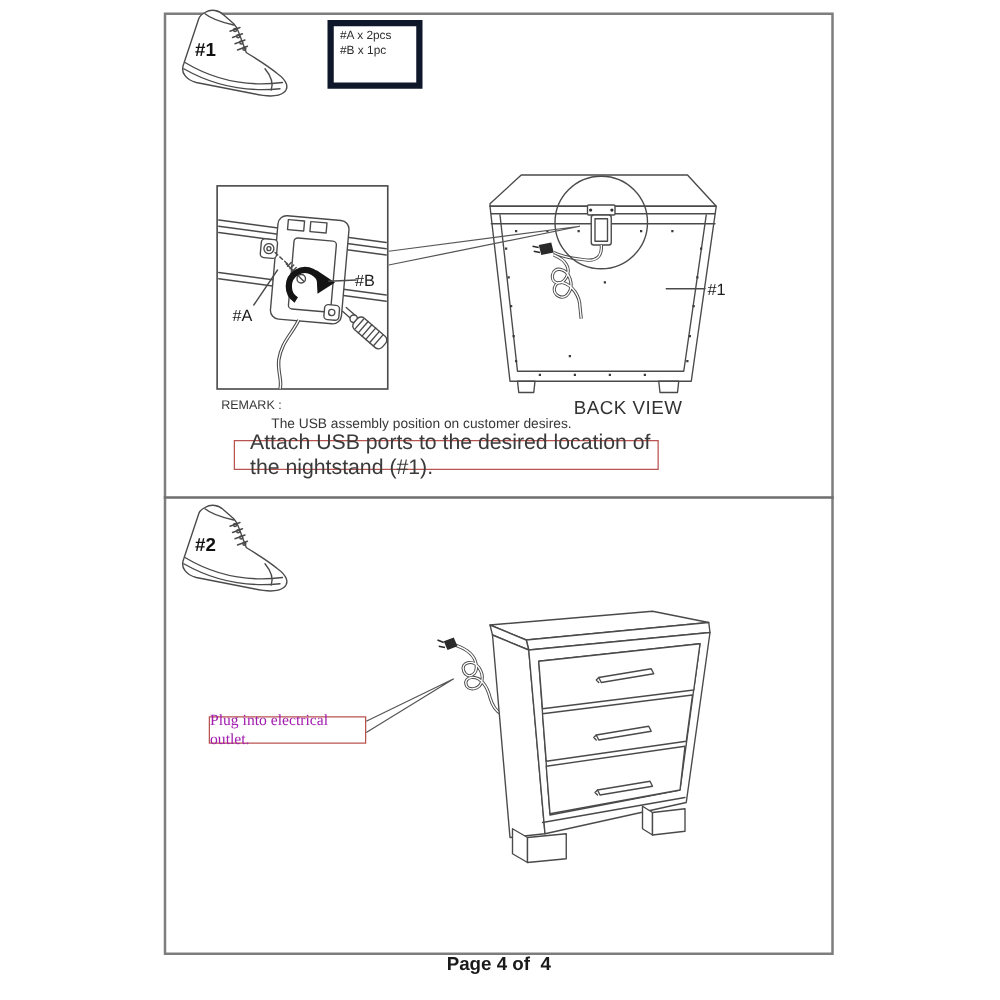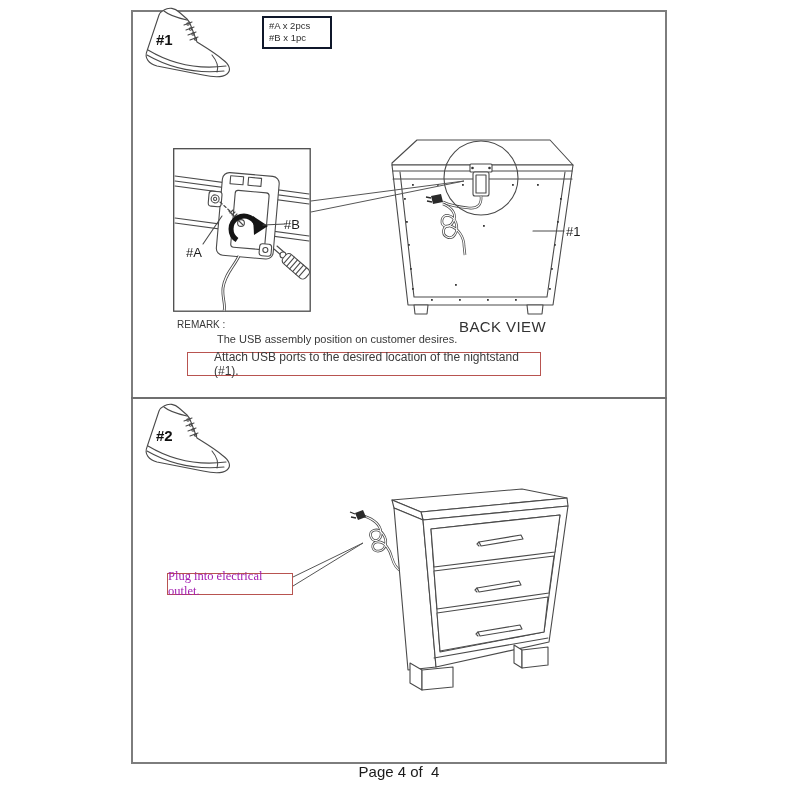--- a/index.html
+++ b/index.html
@@ -10,40 +10,40 @@
   .abs{position:absolute;}
   svg{display:block;overflow:visible;}
   .ink{stroke:var(--ink,#4a4a4a);fill:none;stroke-width:1.1;stroke-linejoin:round;stroke-linecap:round;}
   .inkfill{stroke:var(--ink,#4a4a4a);fill:#ffffff;stroke-width:1.1;stroke-linejoin:round;}
   .page-frame{
     left:131px;top:10px;width:532px;height:750px;
     border:2px solid #7d7d7d;background:#ffffff;
   }
   .divider{left:131px;top:397px;width:536px;height:2px;background:#6f6f6f;}
   .parts-box{
-    left:262px;top:16px;width:57px;padding:2px 4px 3px 5px;
-    border:2px solid #0f172a;font-size:9.5px;line-height:12px;color:#2e2e2e;
+    left:262px;top:16px;width:57px;padding:2px 4px 19px 5px;
+    border:5px solid #0f172a;font-size:9.5px;line-height:12px;color:#2e2e2e;
   }
   .svg-label{font-family:"Liberation Sans",sans-serif;font-size:13px;fill:#1c1c1c;}
   .shoe-num{font-family:"Liberation Sans",sans-serif;font-size:15px;font-weight:bold;fill:#111;}
   .remark-title{left:177px;top:319px;font-size:10px;color:#383838;text-align:right;}
   .remark-body{left:177px;top:333px;font-size:11px;color:#383838;margin-left:40px;}
   .back-view-caption{left:459px;top:318px;font-size:15px;letter-spacing:.4px;color:#333;text-align:right;}
   .callout{
     border:1.6px solid var(--callout,#b85450);
     color:#3a3a3a;background:#fff;display:flex;align-items:center;
   }
-  .callout1{left:187px;top:352px;width:326px;height:22px;font-size:12px;padding-left:26px;}
+  .callout1{left:187px;top:352px;width:326px;height:22px;font-size:17px;padding-left:12px;}
   .callout2{
     left:167px;top:573px;width:124px;height:20px;font-size:12.5px;
     font-family:"Liberation Serif",serif;justify-content:center;color:#a21caf;
   }
   .footer{
     left:131px;top:763px;width:536px;text-align:center;
-    font-size:15px;font-weight:normal;color:#1a1a1a;white-space:pre;
+    font-size:15px;font-weight:bold;color:#1a1a1a;white-space:pre;
   }
   .overlay{left:0;top:0;pointer-events:none;}
 </style>
 </head>
 <body>
 
 <div class="abs page-frame"></div>
 <div class="abs divider"></div>
 
 <svg class="abs" style="left:140px;top:6px" width="96" height="78" viewBox="0 0 96 78">

